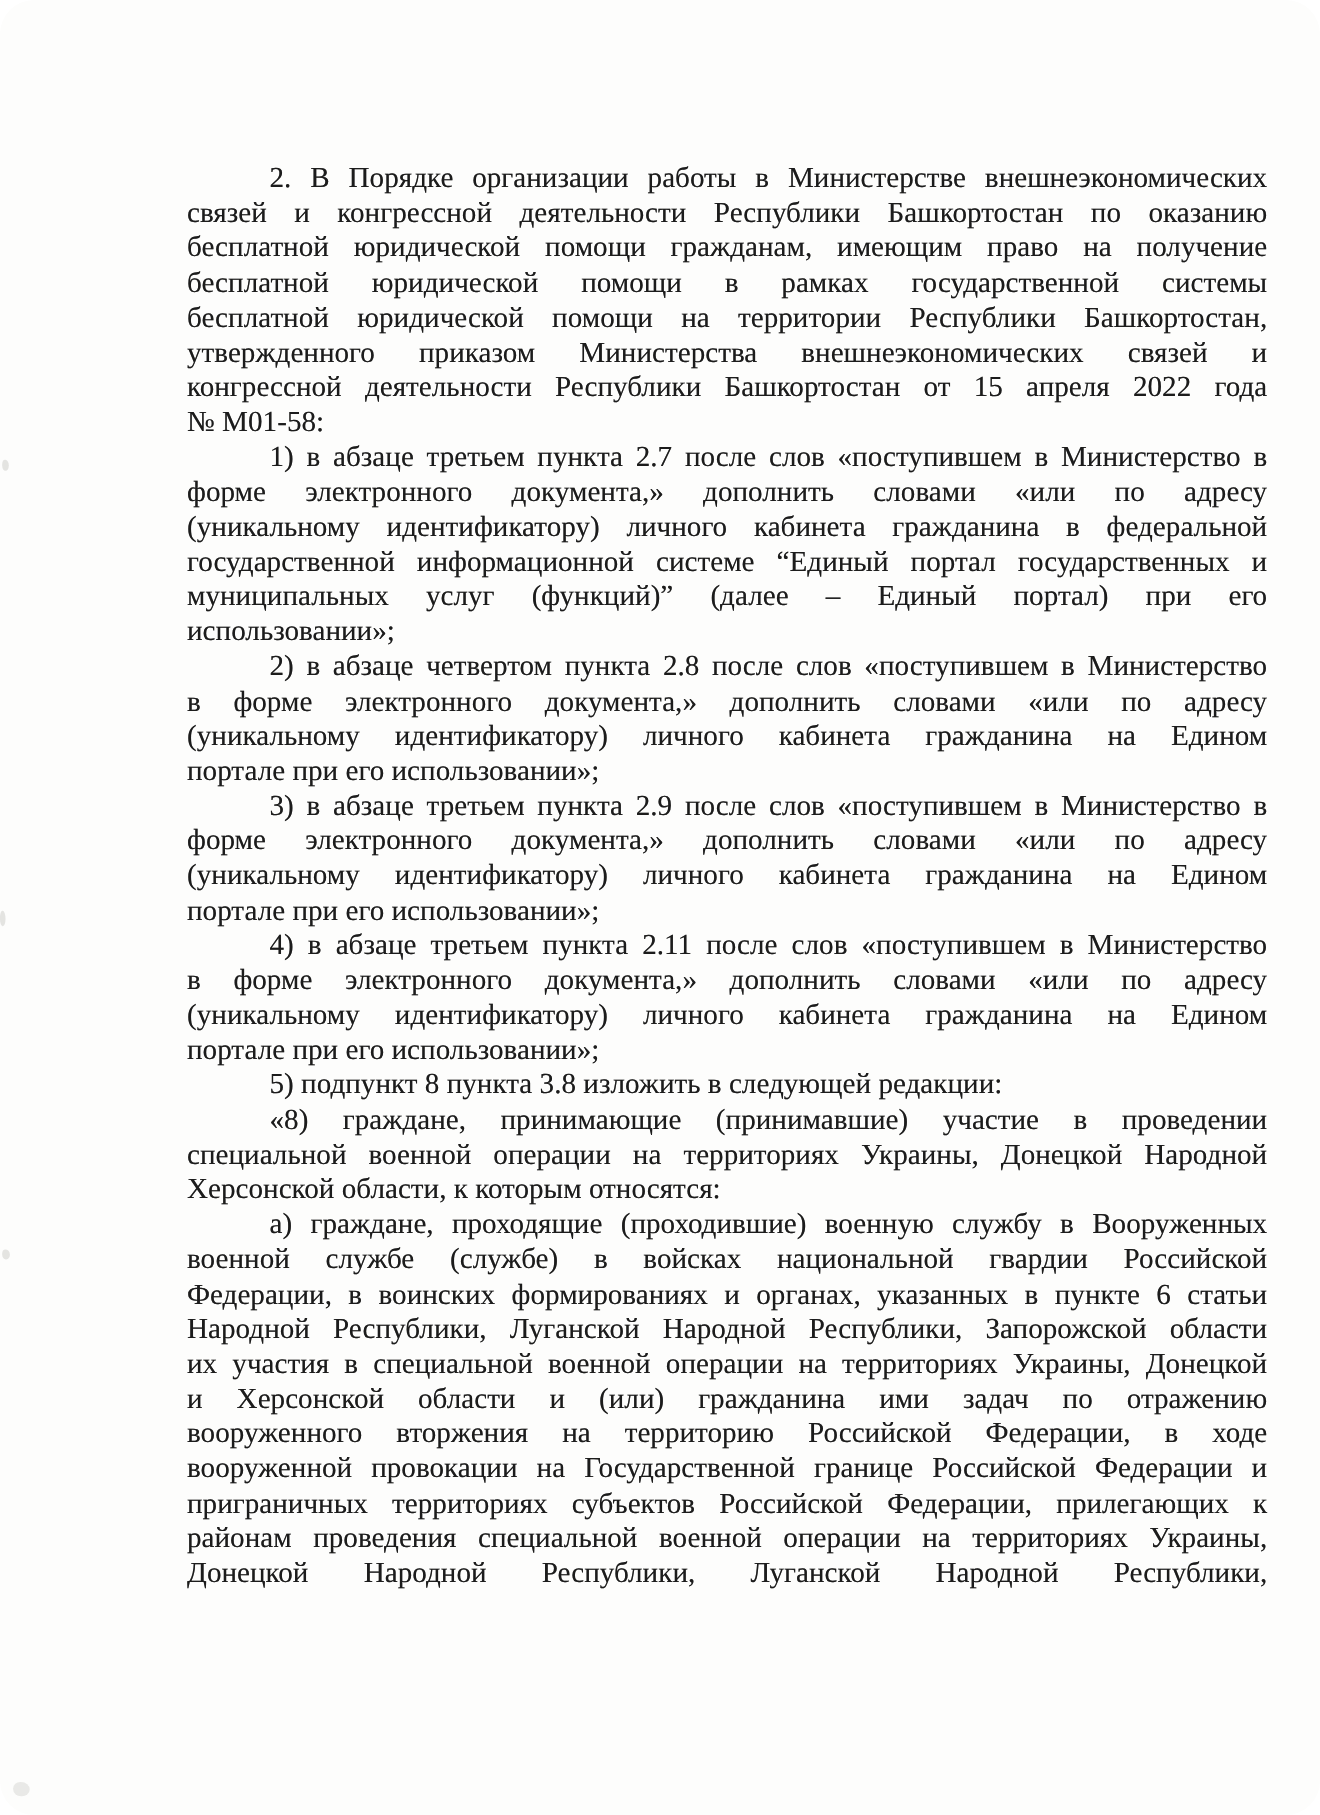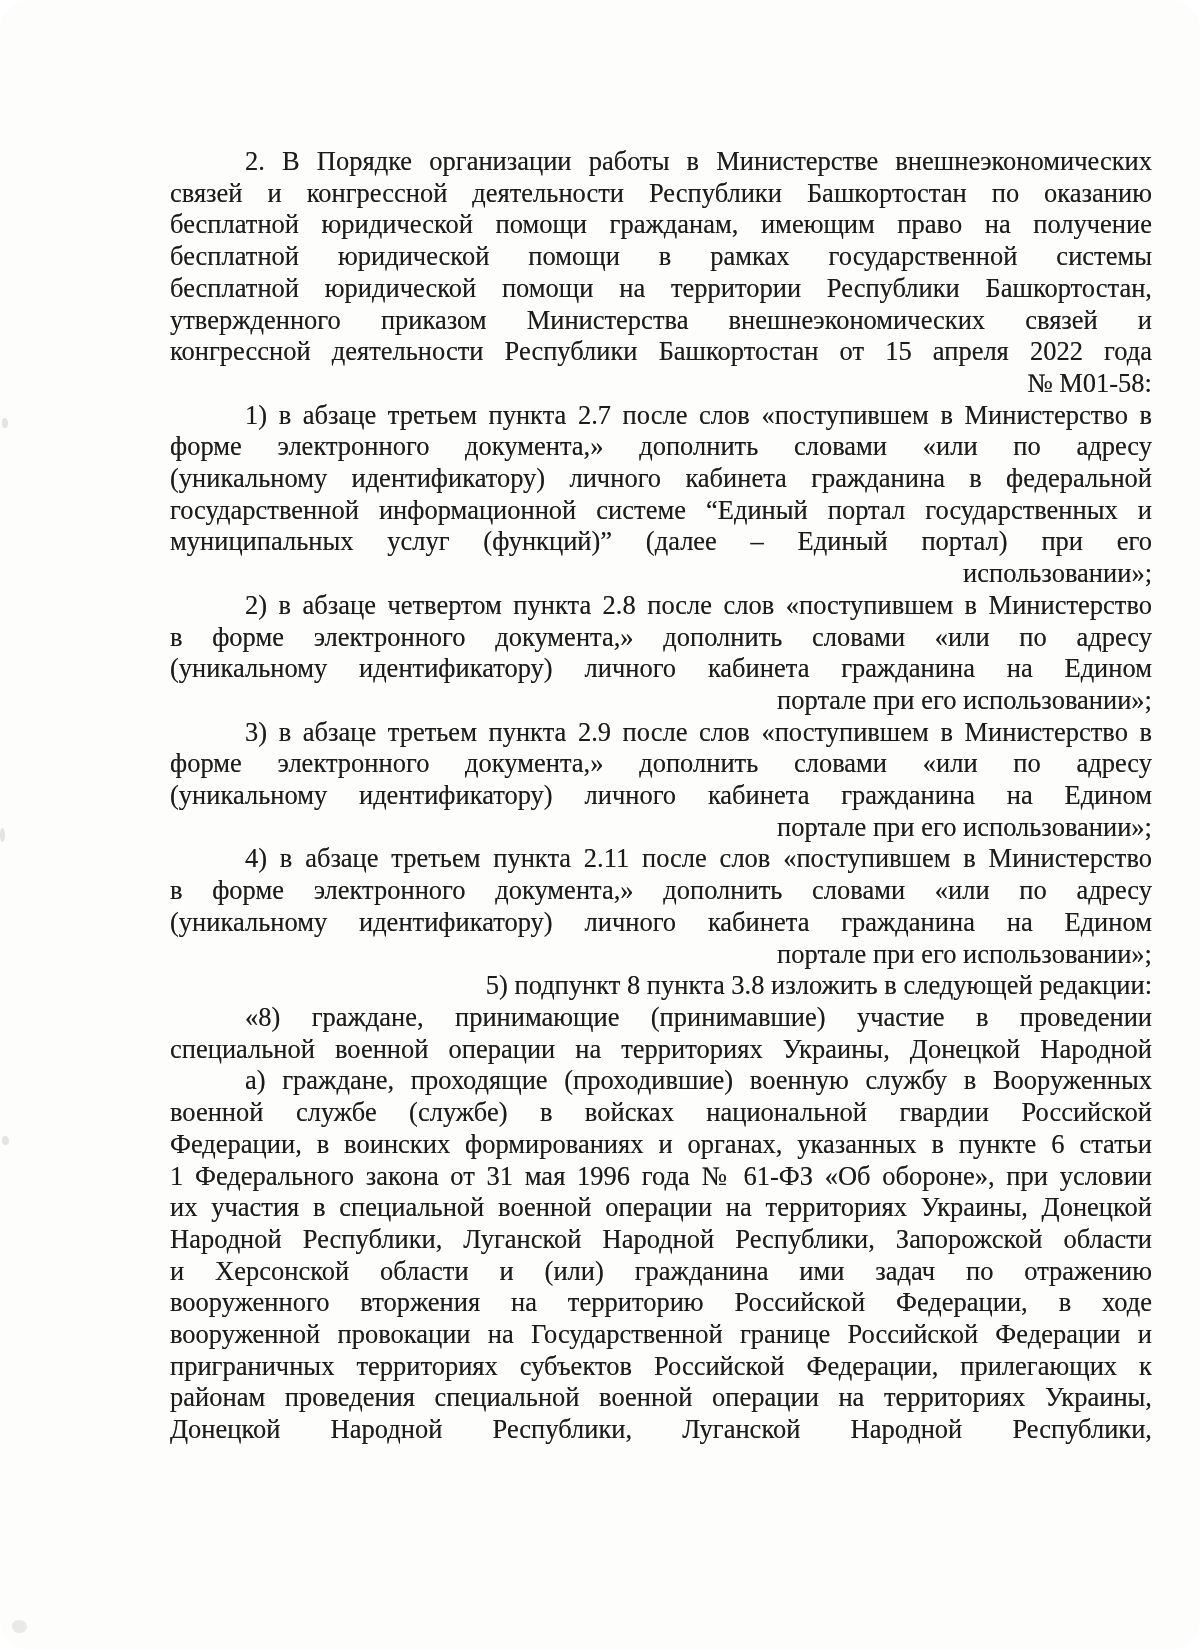--- a/index.html
+++ b/index.html
@@ -20,21 +20,21 @@
     left: 170px;
     top: 146px;
     width: 982px;
     font-size: 26.5px;
     line-height: 31.7px;
     color: #1c1c1c;
     text-shadow: 0 0 0.45px rgba(20,20,20,0.55);
   }
   .line {
     min-height: 31.7px;
-    text-align: right;
+    text-align: left;
     white-space: normal;
   }
   .line.j {
     text-align: justify;
     text-align-last: justify;
   }
   .line.ind {
     padding-left: 75px;
   }
   .artifact {
@@ -75,26 +75,26 @@
       <div class="line j">форме электронного документа,» дополнить словами «или по адресу</div>
       <div class="line j">(уникальному идентификатору) личного кабинета гражданина на Едином</div>
       <div class="line">портале при его использовании»;</div>
       <div class="line j ind">4) в абзаце третьем пункта 2.11 после слов «поступившем в Министерство</div>
       <div class="line j">в форме электронного документа,» дополнить словами «или по адресу</div>
       <div class="line j">(уникальному идентификатору) личного кабинета гражданина на Едином</div>
       <div class="line">портале при его использовании»;</div>
       <div class="line ind">5) подпункт 8 пункта 3.8 изложить в следующей редакции:</div>
       <div class="line j ind">«8) граждане, принимающие (принимавшие) участие в проведении</div>
       <div class="line j">специальной военной операции на территориях Украины, Донецкой Народной</div>
+      <div class="line">Херсонской области, к которым относятся:</div>
       <div class="line j ind">а) граждане, проходящие (проходившие) военную службу в Вооруженных</div>
       <div class="line j">военной службе (службе) в войсках национальной гвардии Российской</div>
       <div class="line j">Федерации, в воинских формированиях и органах, указанных в пункте 6 статьи</div>
-      <div class="line j">1 Федерального закона от 31 мая 1996 года № 61-ФЗ «Об обороне», при условии</div>
+      <div class="line j">Народной Республики, Луганской Народной Республики, Запорожской области</div>
       <div class="line j">их участия в специальной военной операции на территориях Украины, Донецкой</div>
-      <div class="line j">Народной Республики, Луганской Народной Республики, Запорожской области</div>
       <div class="line j">и Херсонской области и (или) гражданина ими задач по отражению</div>
       <div class="line j">вооруженного вторжения на территорию Российской Федерации, в ходе</div>
       <div class="line j">вооруженной провокации на Государственной границе Российской Федерации и</div>
       <div class="line j">приграничных территориях субъектов Российской Федерации, прилегающих к</div>
       <div class="line j">районам проведения специальной военной операции на территориях Украины,</div>
       <div class="line j">Донецкой Народной Республики, Луганской Народной Республики,</div>
     </div>
   <span class="artifact a1"></span>
   <span class="artifact a2"></span>
   <span class="artifact a3"></span>

